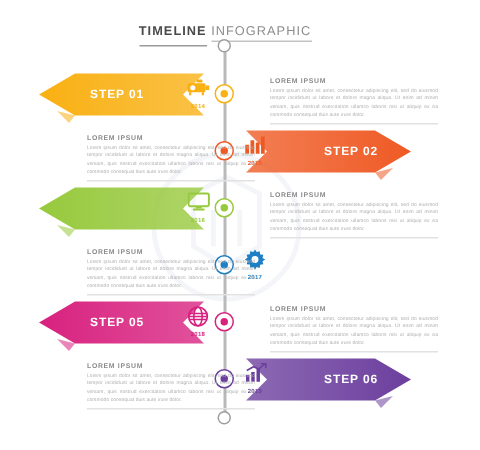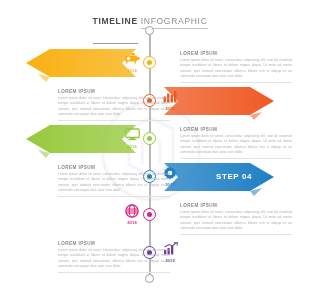--- a/index.html
+++ b/index.html
@@ -24,21 +24,21 @@
     width: 300px;
     text-align: center;
     white-space: nowrap;
   }
   .title-strong {
     font-size: 8.5px;
     font-weight: bold;
     letter-spacing: 0.7px;
     color: #4a4a4a;
     border-bottom: 1px solid #9a9a9a;
-    padding-bottom: 17px;
+    padding-bottom: 5px;
   }
   .title-light {
     font-size: 8.5px;
     font-weight: normal;
     letter-spacing: 0.7px;
     color: #8d8d8d;
     border-bottom: 1px solid #c3c3c3;
     padding-bottom: 2px;
     margin-left: 3px;
   }
@@ -210,20 +210,21 @@
           <svg width="110" height="28" viewBox="0 0 110 28">
       <defs>
         <linearGradient id="gl-f9b012" x1="1" y1="0" x2="0" y2="0">
           <stop offset="0%" stop-color="#f9b012" stop-opacity="0.78"></stop>
           <stop offset="100%" stop-color="#f9b012"></stop>
         </linearGradient>
       </defs>
       <path d="M24 0 H110 L96 14 L110 28 H24 L0 14 Z" fill="url(#gl-f9b012)"></path>
       <path d="M24 28 L20 33 L12 25 Z" fill="#f9b012" opacity="0.55"></path>
     </svg>
+          <span class="arrow-label">STEP 01</span>
         </div>
         <div class="node" style="border-color: rgb(249, 176, 18); color: rgb(249, 176, 18);"></div>
         <div class="icon-box icon-left">
           <div class="icon-glyph"><svg width="16" height="13" viewBox="0 0 32 26">
         <rect x="2" y="7" width="24" height="12" rx="2" fill="#f9b012"></rect>
         <circle cx="9" cy="13" r="3.4" fill="#fff"></circle>
         <rect x="26" y="10" width="5" height="6" fill="#f9b012"></rect>
         <rect x="4" y="19" width="3" height="4" fill="#f9b012"></rect>
         <rect x="21" y="19" width="3" height="4" fill="#f9b012"></rect>
         <rect x="14" y="2" width="8" height="4" rx="1.6" fill="#f9b012"></rect>
@@ -241,20 +242,21 @@
           <svg width="110" height="28" viewBox="0 0 110 28">
     <defs>
       <linearGradient id="gr-ef5a24" x1="0" y1="0" x2="1" y2="0">
         <stop offset="0%" stop-color="#ef5a24" stop-opacity="0.78"></stop>
         <stop offset="100%" stop-color="#ef5a24"></stop>
       </linearGradient>
     </defs>
     <path d="M0 0 H86 L110 14 L86 28 H0 L14 14 Z" fill="url(#gr-ef5a24)"></path>
     <path d="M86 28 L90 33 L98 25 Z" fill="#ef5a24" opacity="0.55"></path>
   </svg>
+          <span class="arrow-label">STEP 02</span>
         </div>
         <div class="node" style="border-color: rgb(239, 90, 36); color: rgb(239, 90, 36);"></div>
         <div class="icon-box icon-right">
           <div class="icon-glyph"><svg width="14" height="13" viewBox="0 0 28 26">
         <rect x="1" y="13" width="5" height="12" fill="#ef5a24"></rect>
         <rect x="8" y="7" width="5" height="18" fill="#ef5a24"></rect>
         <rect x="15" y="10" width="5" height="15" fill="#ef5a24"></rect>
         <rect x="22" y="2" width="5" height="23" fill="#ef5a24"></rect>
       </svg></div>
           <div class="icon-year" style="color: rgb(239, 90, 36);">2015</div>
@@ -287,64 +289,77 @@
       </svg></div>
           <div class="icon-year" style="color: rgb(151, 201, 61);">2016</div>
         </div>
         <div class="textblock tb-right">
           <div class="tb-head">LOREM IPSUM</div>
           <div class="tb-body">Lorem ipsum dolor sit amet, consectetur adipiscing elit, sed do eiusmod tempor incididunt ut labore et dolore magna aliqua. Ut enim ad minim veniam, quis nostrud exercitation ullamco laboris nisi ut aliquip ex ea commodo consequat duis aute irure dolor.</div>
           <div class="tb-rule"></div>
         </div>
       </div>
       <div class="row" style="top: 158px;">
-        <div class="arrow right">
-          <svg width="110" height="28" viewBox="0 0 110 28">
-    <defs>
-      <linearGradient id="gr-1f7fc4" x1="0" y1="0" x2="1" y2="0">
-        <stop offset="0%" stop-color="#1f7fc4" stop-opacity="0.78"></stop>
-        <stop offset="100%" stop-color="#1f7fc4"></stop>
-      </linearGradient>
-    </defs>
-    <path d="M0 0 H86 L110 14 L86 28 H0 L14 14 Z" fill="url(#gr-1f7fc4)"></path>
-    <path d="M86 28 L90 33 L98 25 Z" fill="#1f7fc4" opacity="0.55"></path>
-  </svg>
-          <span class="arrow-label">STEP 04</span>
-        </div>
         <div class="node" style="border-color: rgb(31, 127, 196); color: rgb(31, 127, 196);"></div>
         <div class="icon-box icon-right">
           <div class="icon-glyph"><svg width="14" height="14" viewBox="0 0 28 28">
         <path fill="#1f7fc4" d="M14 0.5l2.2 3.6 4.1-1.1 0.6 4.2 4.2 0.6-1.1 4.1 3.6 2.2-3.6 2.2 1.1 4.1-4.2 0.6-0.6 4.2-4.1-1.1L14 27.5l-2.2-3.6-4.1 1.1-0.6-4.2-4.2-0.6 1.1-4.1L0.4 14l3.6-2.2-1.1-4.1 4.2-0.6 0.6-4.2 4.1 1.1z"></path>
         <circle cx="14" cy="14" r="4.6" fill="#fff"></circle>
       </svg></div>
           <div class="icon-year" style="color: rgb(31, 127, 196);">2017</div>
         </div>
         <div class="textblock tb-left">
           <div class="tb-head">LOREM IPSUM</div>
           <div class="tb-body">Lorem ipsum dolor sit amet, consectetur adipiscing elit, sed do eiusmod tempor incididunt ut labore et dolore magna aliqua. Ut enim ad minim veniam, quis nostrud exercitation ullamco laboris nisi ut aliquip ex ea commodo consequat duis aute irure dolor.</div>
           <div class="tb-rule"></div>
         </div>
       </div>
       <div class="row" style="top: 196px;">
+        <div class="arrow left">
+          <svg width="110" height="28" viewBox="0 0 110 28">
+      <defs>
+        <linearGradient id="gl-d8217f" x1="1" y1="0" x2="0" y2="0">
+          <stop offset="0%" stop-color="#d8217f" stop-opacity="0.78"></stop>
+          <stop offset="100%" stop-color="#d8217f"></stop>
+        </linearGradient>
+      </defs>
+      <path d="M24 0 H110 L96 14 L110 28 H24 L0 14 Z" fill="url(#gl-d8217f)"></path>
+      <path d="M24 28 L20 33 L12 25 Z" fill="#d8217f" opacity="0.55"></path>
+    </svg>
+          <span class="arrow-label">STEP 05</span>
+        </div>
         <div class="node" style="border-color: rgb(216, 33, 127); color: rgb(216, 33, 127);"></div>
         <div class="icon-box icon-left">
           <div class="icon-glyph"><svg width="14" height="14" viewBox="0 0 28 28">
         <circle cx="14" cy="14" r="12.4" fill="none" stroke="#d8217f" stroke-width="2.4"></circle>
         <ellipse cx="14" cy="14" rx="5.6" ry="12.4" fill="none" stroke="#d8217f" stroke-width="2.1"></ellipse>
         <path d="M2 10h24M2 18h24M1.6 14h24.8" stroke="#d8217f" stroke-width="2.1"></path>
       </svg></div>
           <div class="icon-year" style="color: rgb(216, 33, 127);">2018</div>
         </div>
         <div class="textblock tb-right">
           <div class="tb-head">LOREM IPSUM</div>
           <div class="tb-body">Lorem ipsum dolor sit amet, consectetur adipiscing elit, sed do eiusmod tempor incididunt ut labore et dolore magna aliqua. Ut enim ad minim veniam, quis nostrud exercitation ullamco laboris nisi ut aliquip ex ea commodo consequat duis aute irure dolor.</div>
           <div class="tb-rule"></div>
         </div>
       </div>
       <div class="row" style="top: 234px;">
+        <div class="arrow right">
+          <svg width="110" height="28" viewBox="0 0 110 28">
+    <defs>
+      <linearGradient id="gr-6c3f9e" x1="0" y1="0" x2="1" y2="0">
+        <stop offset="0%" stop-color="#6c3f9e" stop-opacity="0.78"></stop>
+        <stop offset="100%" stop-color="#6c3f9e"></stop>
+      </linearGradient>
+    </defs>
+    <path d="M0 0 H86 L110 14 L86 28 H0 L14 14 Z" fill="url(#gr-6c3f9e)"></path>
+    <path d="M86 28 L90 33 L98 25 Z" fill="#6c3f9e" opacity="0.55"></path>
+  </svg>
+          <span class="arrow-label">STEP 06</span>
+        </div>
         <div class="node" style="border-color: rgb(108, 63, 158); color: rgb(108, 63, 158);"></div>
         <div class="icon-box icon-right">
           <div class="icon-glyph"><svg width="15" height="13" viewBox="0 0 30 26">
         <rect x="2" y="16" width="4.6" height="9" fill="#6c3f9e"></rect>
         <rect x="9" y="12" width="4.6" height="13" fill="#6c3f9e"></rect>
         <rect x="16" y="8" width="4.6" height="17" fill="#6c3f9e"></rect>
         <path d="M3 10 L12 5 L19 8 L27 1" fill="none" stroke="#6c3f9e" stroke-width="2.1"></path>
         <path d="M21.5 0.6 L28.4 0.6 L28.4 7" fill="none" stroke="#6c3f9e" stroke-width="2.1"></path>
       </svg></div>
           <div class="icon-year" style="color: rgb(108, 63, 158);">2019</div>

